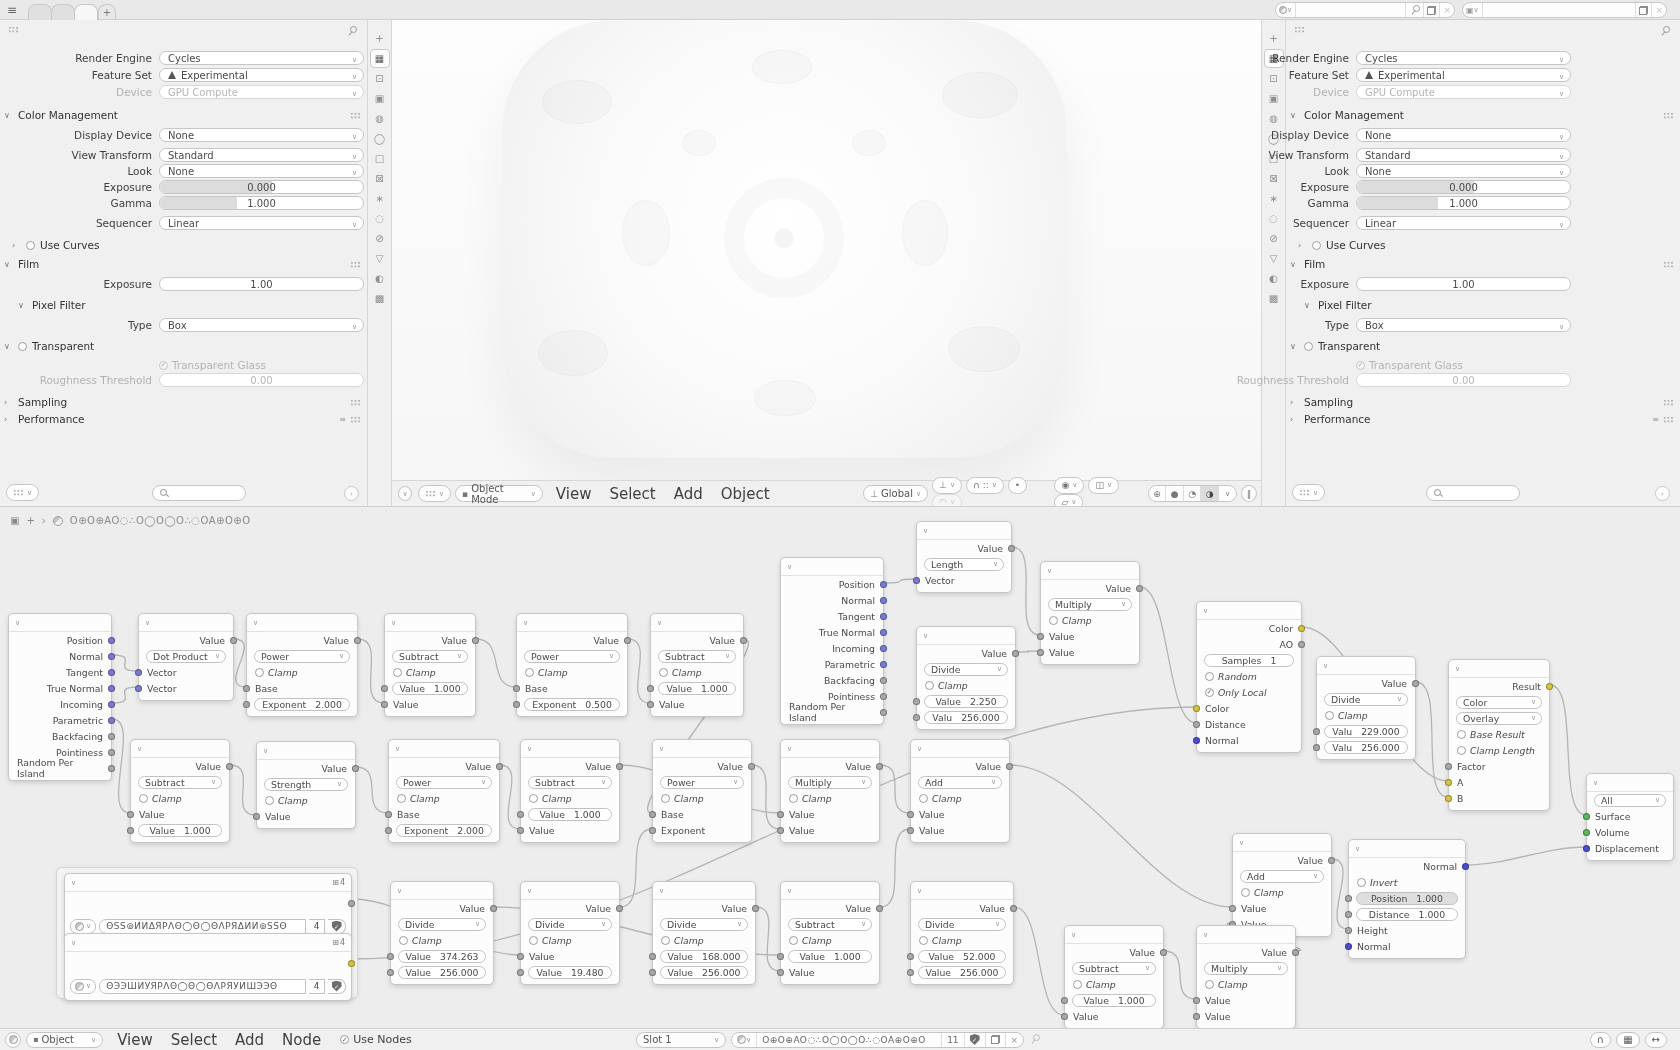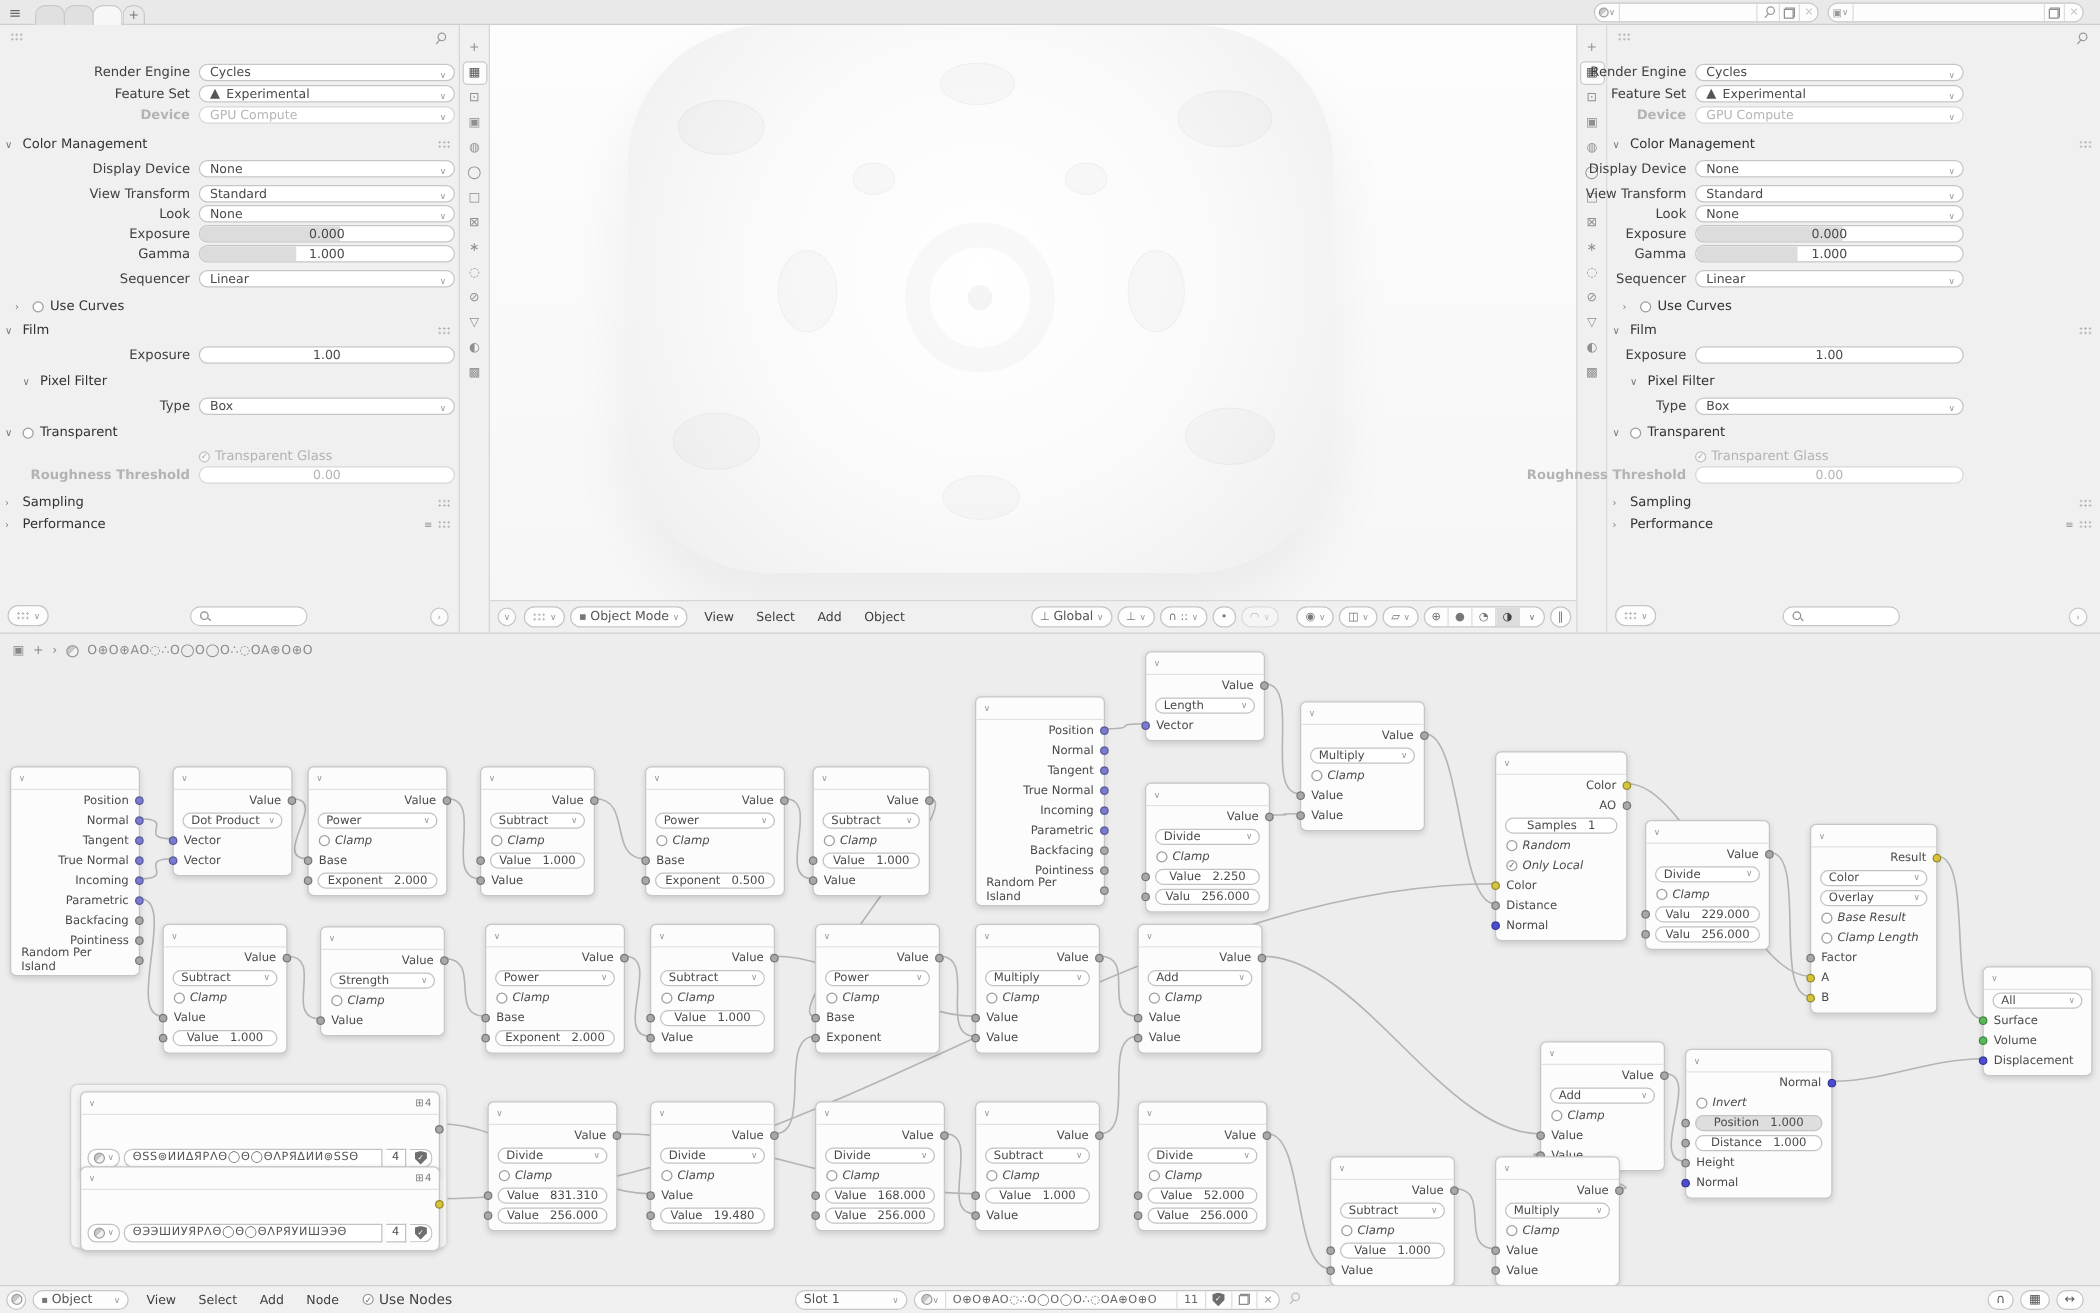--- a/index.html
+++ b/index.html
@@ -57,21 +57,21 @@
   .props { position:absolute; top:20px; height:486px; background:#f0f0f0; }
   #props-left  { left:0; width:368px; border-right:1px solid #d6d6d6; }
   #props-right { left:1286px; width:394px; }
   .panel-head { position:relative; height:24px; }
   .panel-head .tool { position:absolute; left:8px; top:6px; }
   .panel-head .pin { position:absolute; right:10px; top:6px; }
   .prow { display:flex; align-items:center; }
   .plabel { text-align:right; direction:rtl; white-space:nowrap; font-size:10.5px; color:#3f3f3f; flex:none; }
   #props-left  .plabel { width:148px; }
   #props-right .plabel { width:59px; }
-  .plabel.dis { color:#b3b3b3;font-weight:bold; }
+  .plabel.dis { color:#b3b3b3; }
   .pfield { position:relative; height:14px; border:1px solid #c6c6c6; border-radius:7px;
     background:#fff; margin-left:7px; flex:none; display:flex; align-items:center;
     font-size:10px; color:#4a4a4a; overflow:hidden; }
   #props-left  .pfield { width:205px; }
   #props-right .pfield { width:215px; }
   .pfield.dis { border-color:#d8d8d8; color:#b5b5b5; }
   .pfield .val-l { padding-left:8px; display:flex; align-items:center; gap:3px; }
   .pfield .val-c { width:100%; text-align:center; }
   .pfield .chev { position:absolute; right:6px; top:4px; }
   .pfill { position:absolute; left:0; top:0; bottom:0; background:#dcdcdc; }
@@ -97,21 +97,21 @@
   .blob { position:absolute; border-radius:50%; background:rgba(0,0,0,0.018); border:1px solid rgba(0,0,0,0.03); }
   .ring { position:absolute; left:222px; top:158px; width:120px; height:120px; border-radius:50%;
     border:20px solid rgba(0,0,0,0.025); }
   .ringdot { position:absolute; left:272px; top:208px; width:20px; height:20px; border-radius:50%;
     background:rgba(0,0,0,0.04); }
   #vheader { position:absolute; left:0; bottom:0; width:100%; height:26px; background:#f0f0f0;
     border-top:1px solid #d6d6d6; display:flex; align-items:center; font-size:11px; }
   .vchip { height:17px; border:1px solid #c6c6c6; border-radius:9px; background:#fdfdfd;
     display:inline-flex; align-items:center; gap:3px; padding:0 6px; font-size:10px; color:#555; margin-right:4px; }
   .vchip .icn { font-size:9px; color:#777; }
-  .menu { padding:0 9px; color:#3f3f3f; font-size:10px; }
+  .menu { padding:0 9px; color:#3f3f3f; font-size:15px; }
   .shadegrp { display:inline-flex; border:1px solid #c6c6c6; border-radius:9px; background:#fdfdfd;
     overflow:hidden; height:17px; margin-right:4px; }
   .shadegrp span { width:19px; display:flex; align-items:center; justify-content:center;
     font-size:9px; color:#777; border-right:1px solid #ddd; }
   .shadegrp span:last-child { border-right:none; }
   .shadegrp span.act { background:#dcdcdc; color:#444; }
 
   
   #nodeed { position:absolute; left:0; top:506px; width:1680px; height:544px; background:#ededed; border-top:1px solid #cfcfcf; }
   #ngraph { position:absolute; left:0; top:0; width:1680px; height:522px; overflow:hidden; }
@@ -1438,21 +1438,21 @@
             </span>
           </div>
           <div class="nrow nchkrow">
             <span class="cck"></span>
             <span>Clamp</span>
           </div>
           <div class="nrow">
             <span class="sock sin" style="background: rgb(168, 168, 168);"></span>
             <span class="npill nfld">
               <span>Value</span>
-              <span>831.310</span>
+              <span>374.263</span>
             </span>
           </div>
           <div class="nrow">
             <span class="sock sin" style="background: rgb(168, 168, 168);"></span>
             <span class="npill nfld">
               <span>Value</span>
               <span>256.000</span>
             </span>
           </div>
         </div>

